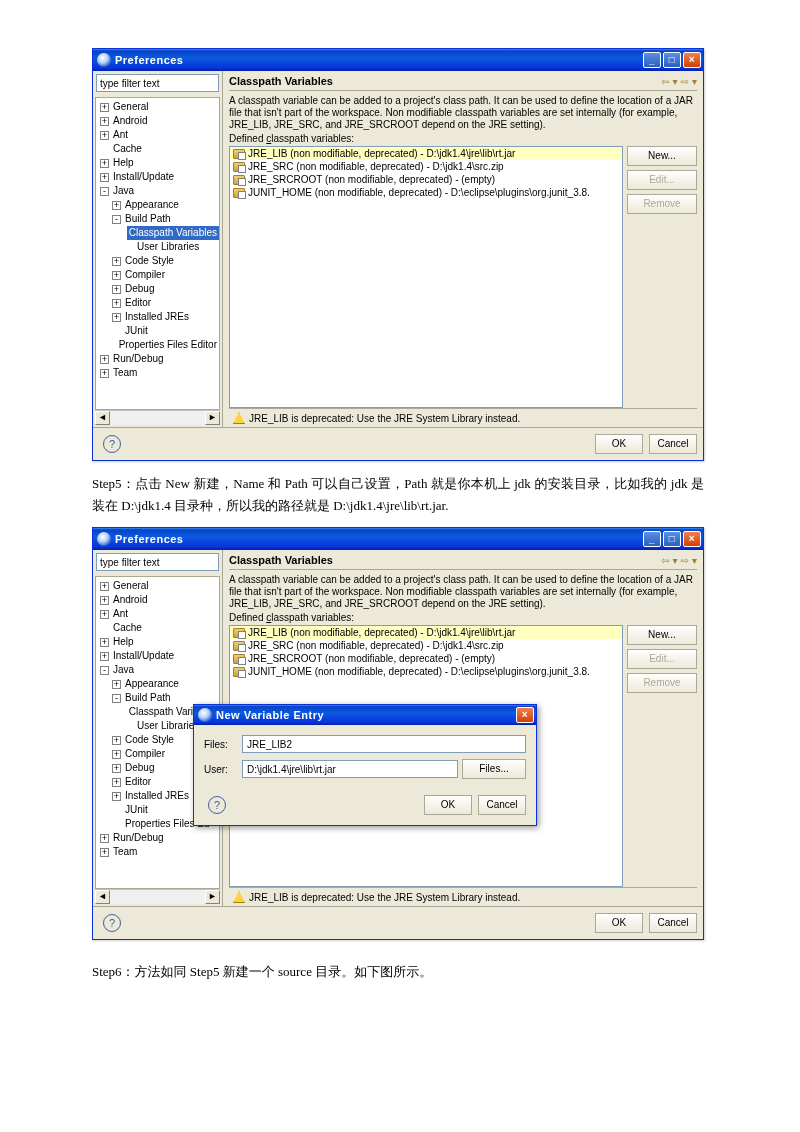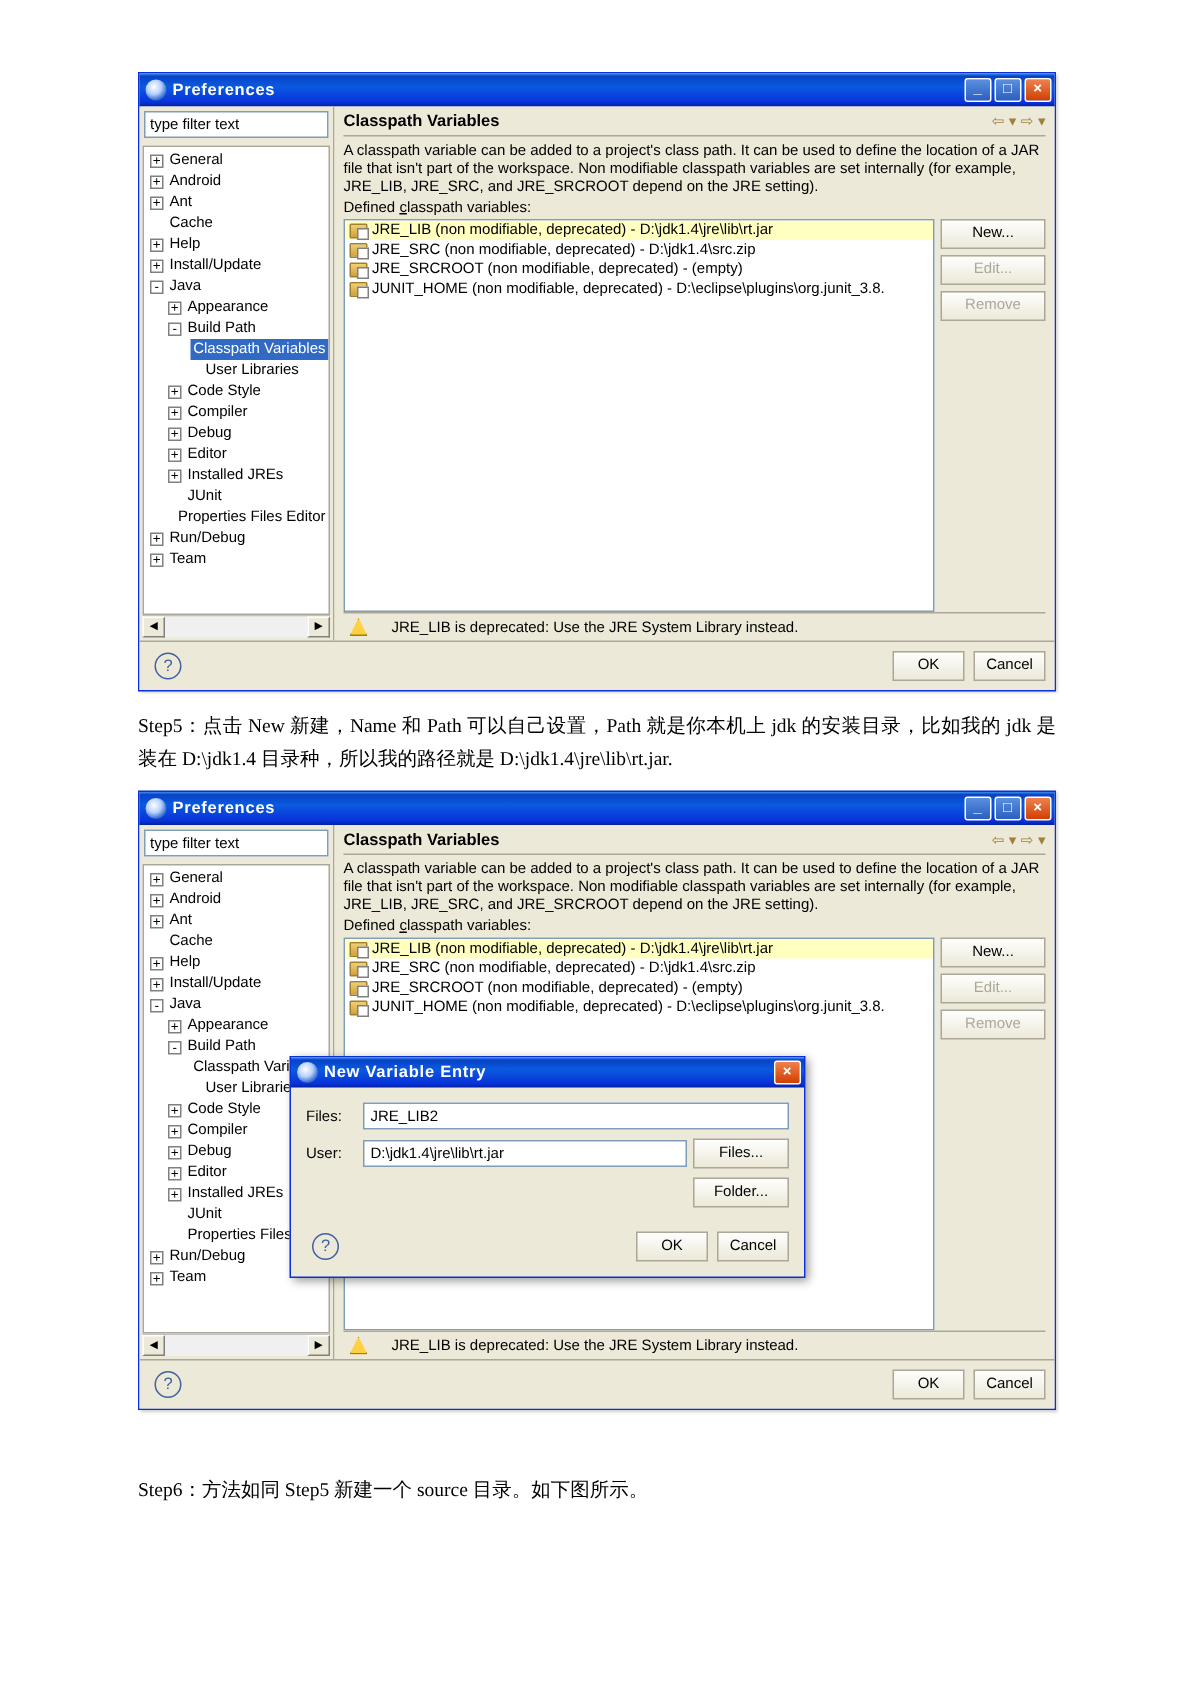--- a/index.html
+++ b/index.html
@@ -37,21 +37,21 @@
   .deflbl u { text-decoration:underline; }
   .listrow { display:flex; gap:4px; flex:1; min-height:0; }
   .varlist { flex:1; border:1px solid #7f9db9; background:#fff; font-size:10px; overflow:hidden;text-align:center; }
   .varitem { display:flex; align-items:center; padding:1px 3px; gap:3px; white-space:nowrap; }
   .varitem.sel { background:#ffffc0; }
   .varicon { width:12px; height:10px; flex:none; background:linear-gradient(#f0d070,#d0a040); border:1px solid #a08030; border-radius:1px; position:relative; }
   .varicon::after { content:""; position:absolute; right:-2px; bottom:-2px; width:6px; height:6px; background:#fff; border:1px solid #808080; }
   .btncol { width:70px; display:flex; flex-direction:column; gap:4px; }
   .btn { height:20px; border:1px solid #aca899; background:linear-gradient(#fefefe,#ece9d8); font-size:10px; text-align:center; line-height:18px; cursor:default; }
   .btn.disabled { color:#aca899; }
-  .warnbar { border-top:1px solid #aca899; padding:3px 4px; display:flex; align-items:center; gap:16px; font-size:10px; background:#ece9d8; }
+  .warnbar { border-top:1px solid #aca899; padding:3px 4px; display:flex; align-items:center; gap:4px; font-size:10px; background:#ece9d8; }
   .warnicon { width:12px; height:12px; background:#ffd040; border:1px solid #a08000; position:relative; clip-path:polygon(50% 0,100% 100%,0 100%); }
   .footer { border-top:1px solid #aca899; padding:6px; display:flex; align-items:center; background:#ece9d8; }
   .help { width:18px; height:18px; border:1px solid #4060a0; border-radius:50%; color:#4060a0; text-align:center; line-height:16px; font-size:11px; margin-left:4px; }
   .footer .btns { margin-left:auto; display:flex; gap:6px; }
   .footer .btn, .dlg-foot .btn { width:48px; }
   .caption { font-size:13px; line-height:22px; margin:6px 96px 10px 92px; font-family: SimSun, "Times New Roman", serif; text-align:justify; }
   
   .modal { position:absolute; left:100px; top:176px; width:344px; border:1px solid #0831d9; background:#ece9d8; box-shadow:2px 2px 6px rgba(0,0,0,0.4); }
   .modal .titlebar { height:20px; }
   .dlgbody { padding:10px 10px 4px; }
@@ -393,31 +393,26 @@
       <div class="dlgbody">
         <div class="frow">
           <span class="flabel">Files:</span>
           <input value="JRE_LIB2" style="">
         </div>
         <div class="frow">
           <span class="flabel">User:</span>
           <input value="D:\jdk1.4\jre\lib\rt.jar" style="">
           <div class="btn">Files...</div>
         </div>
-        <div class="frow">
-          <span class="flabel"></span>
-            <span style="flex:1"></span>
-          <div class="btn">Folder...</div>
-        </div>
       </div>
       <div class="dlg-foot">
         <div class="help">?</div>
         <div class="btns">
           <div class="btn">OK</div>
           <div class="btn">Cancel</div>
         </div>
       </div>
     </div>
   </div>
 
-  <div class="caption" style="margin-top:42px">Step6：方法如同 Step5 新建一个 source 目录。如下图所示。</div>
+  <div class="caption" style="margin-top:21px">Step6：方法如同 Step5 新建一个 source 目录。如下图所示。</div>
 
 </div>
 
 </body></html>

